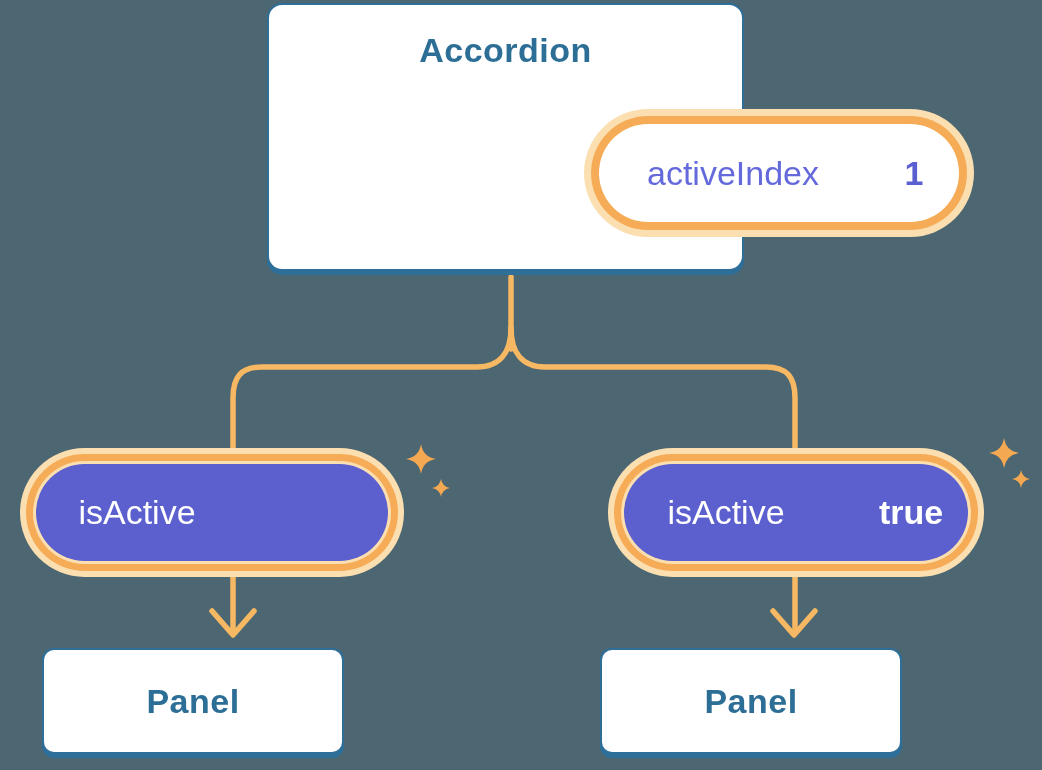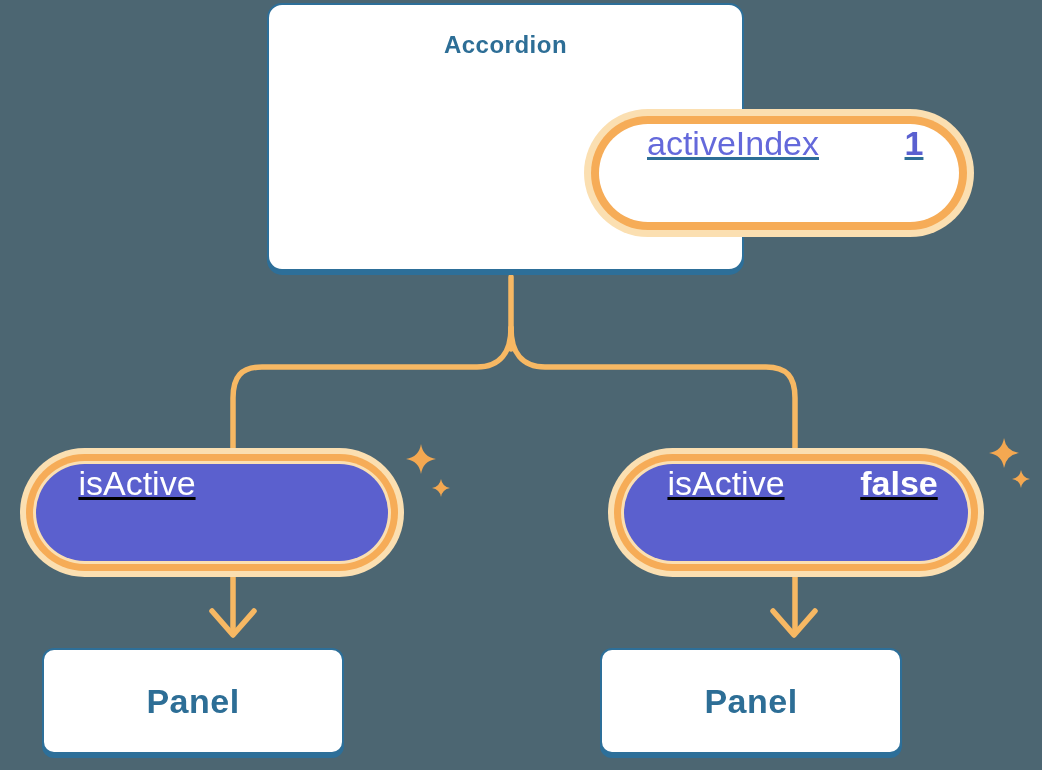--- a/index.html
+++ b/index.html
@@ -28,46 +28,47 @@
     border:2px solid var(--card_border);
     box-shadow:0 4px 0 var(--card_border);
     color:var(--card_text);
   }
   .accordion-box{
     left:267px;top:3px;width:477px;height:268px;
     border-radius:15px;
   }
   .card-title{
     display:block;text-align:center;margin-top:26px;
-    font-size:24px;font-weight:600;letter-spacing:.5px;
+    font-size:34px;font-weight:600;letter-spacing:.5px;
     color:var(--card_text);
   }
 
   .pill{
-    position:absolute;display:flex;align-items:flex-start;
-    border-radius:999px;overflow:hidden;text-decoration:underline;
+    position:absolute;display:flex;align-items:center;
+    border-radius:999px;overflow:hidden;
   }
   .state-pill{
     left:330px;top:119px;width:360px;height:98px;
     background:#ffffff;
     box-shadow:0 0 0 8px var(--pill_orange),0 0 0 15px var(--pill_glow);
   }
   .state-pill .pill-name{
     width:268px;display:flex;align-items:center;justify-content:center;
     font-size:34px;color:var(--prop_text);
   }
   .state-pill .pill-divider{width:2px;background:var(--pill_orange);}
   .state-pill .pill-value{
     flex:1;display:flex;align-items:center;justify-content:center;
     font-size:34px;font-weight:700;color:var(--value_text);
   }
 
   .prop-pill{
     background:var(--pill_purple);height:97px;top:464px;
     box-shadow:0 0 0 3px var(--pill_glow),0 0 0 10px var(--pill_orange),0 0 0 16px var(--pill_glow);
+    gap:12px;
   }
   .prop-pill .pill-name{
     display:flex;align-items:center;justify-content:center;
     font-size:34px;color:#ffffff;
   }
   .prop-pill .pill-divider{width:2px;background:#ffffff;}
   .prop-pill .pill-value{
     flex:1;display:flex;align-items:center;justify-content:center;
     font-size:34px;font-weight:700;color:#ffffff;
   }
@@ -117,21 +118,21 @@
   </div>
 
   <div class="node pill prop-pill prop-pill-left">
     <span class="pill-name">isActive</span>
     <span class="pill-divider"></span>
   </div>
 
   <div class="node pill prop-pill prop-pill-right">
     <span class="pill-name">isActive</span>
     <span class="pill-divider"></span>
-    <span class="pill-value">false</span>
+    <span class="pill-value">true</span>
   </div>
 
   <div class="node card panel-box panel-left">
     <span class="panel-title">Panel</span>
   </div>
   <div class="node card panel-box panel-right">
     <span class="panel-title">Panel</span>
   </div>
 
 </div>

